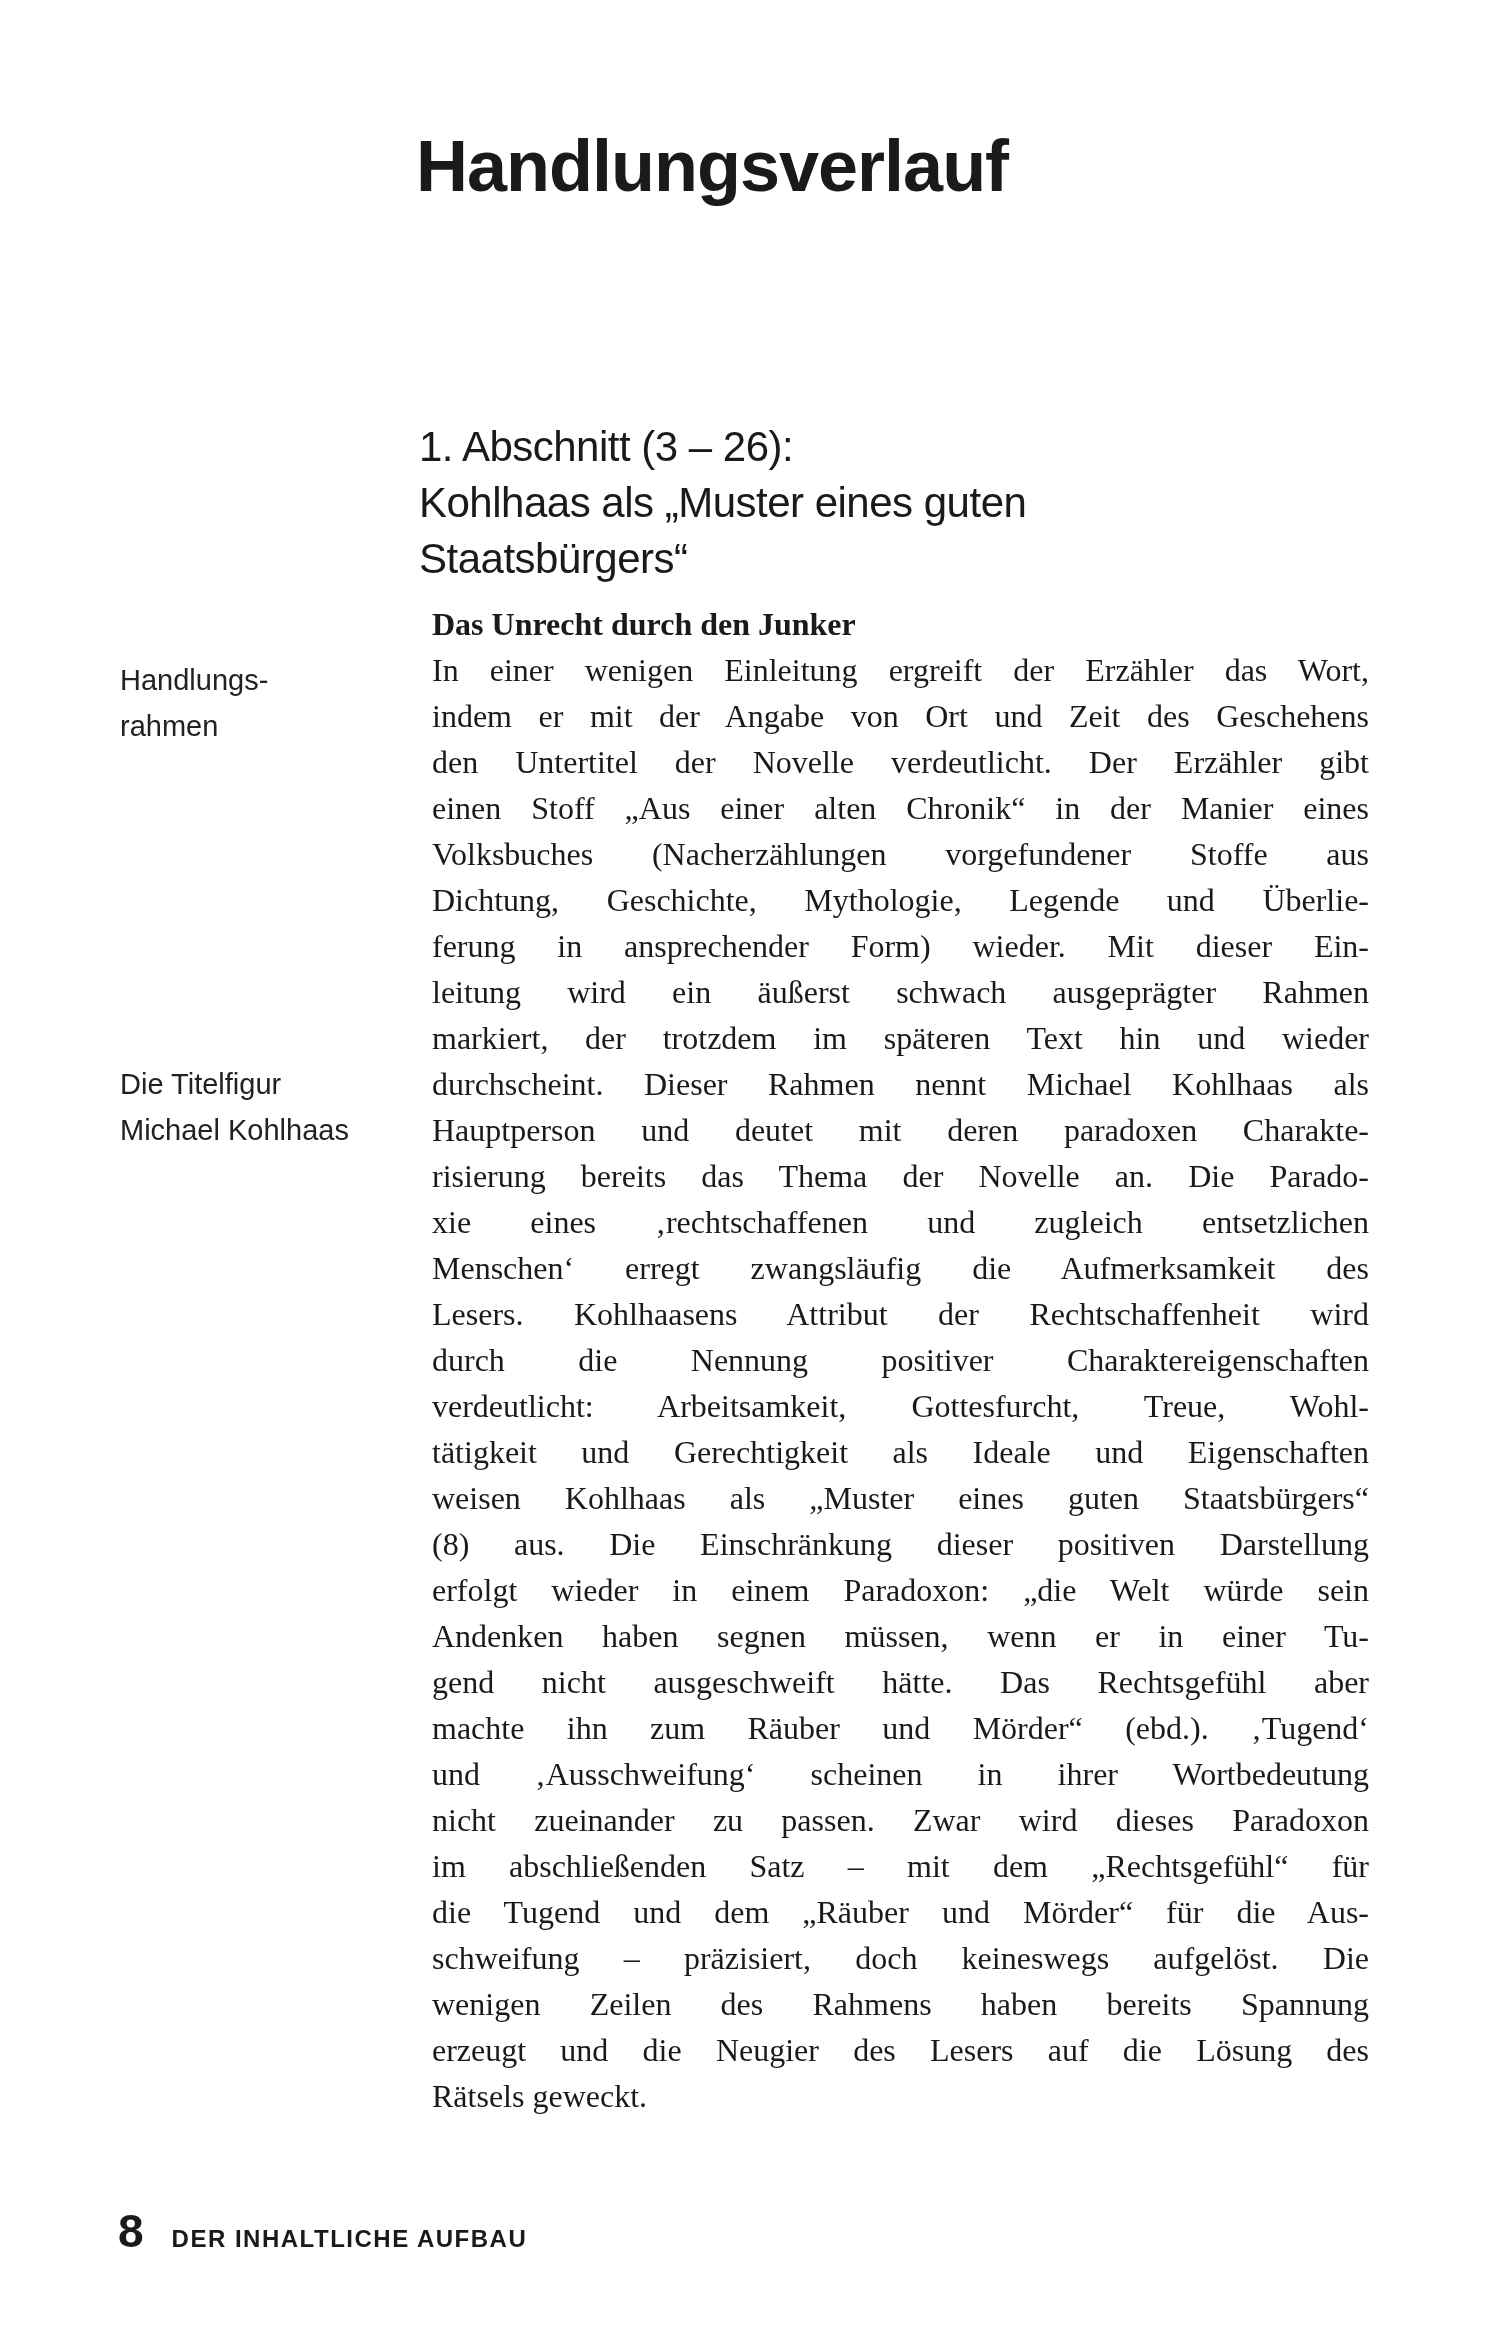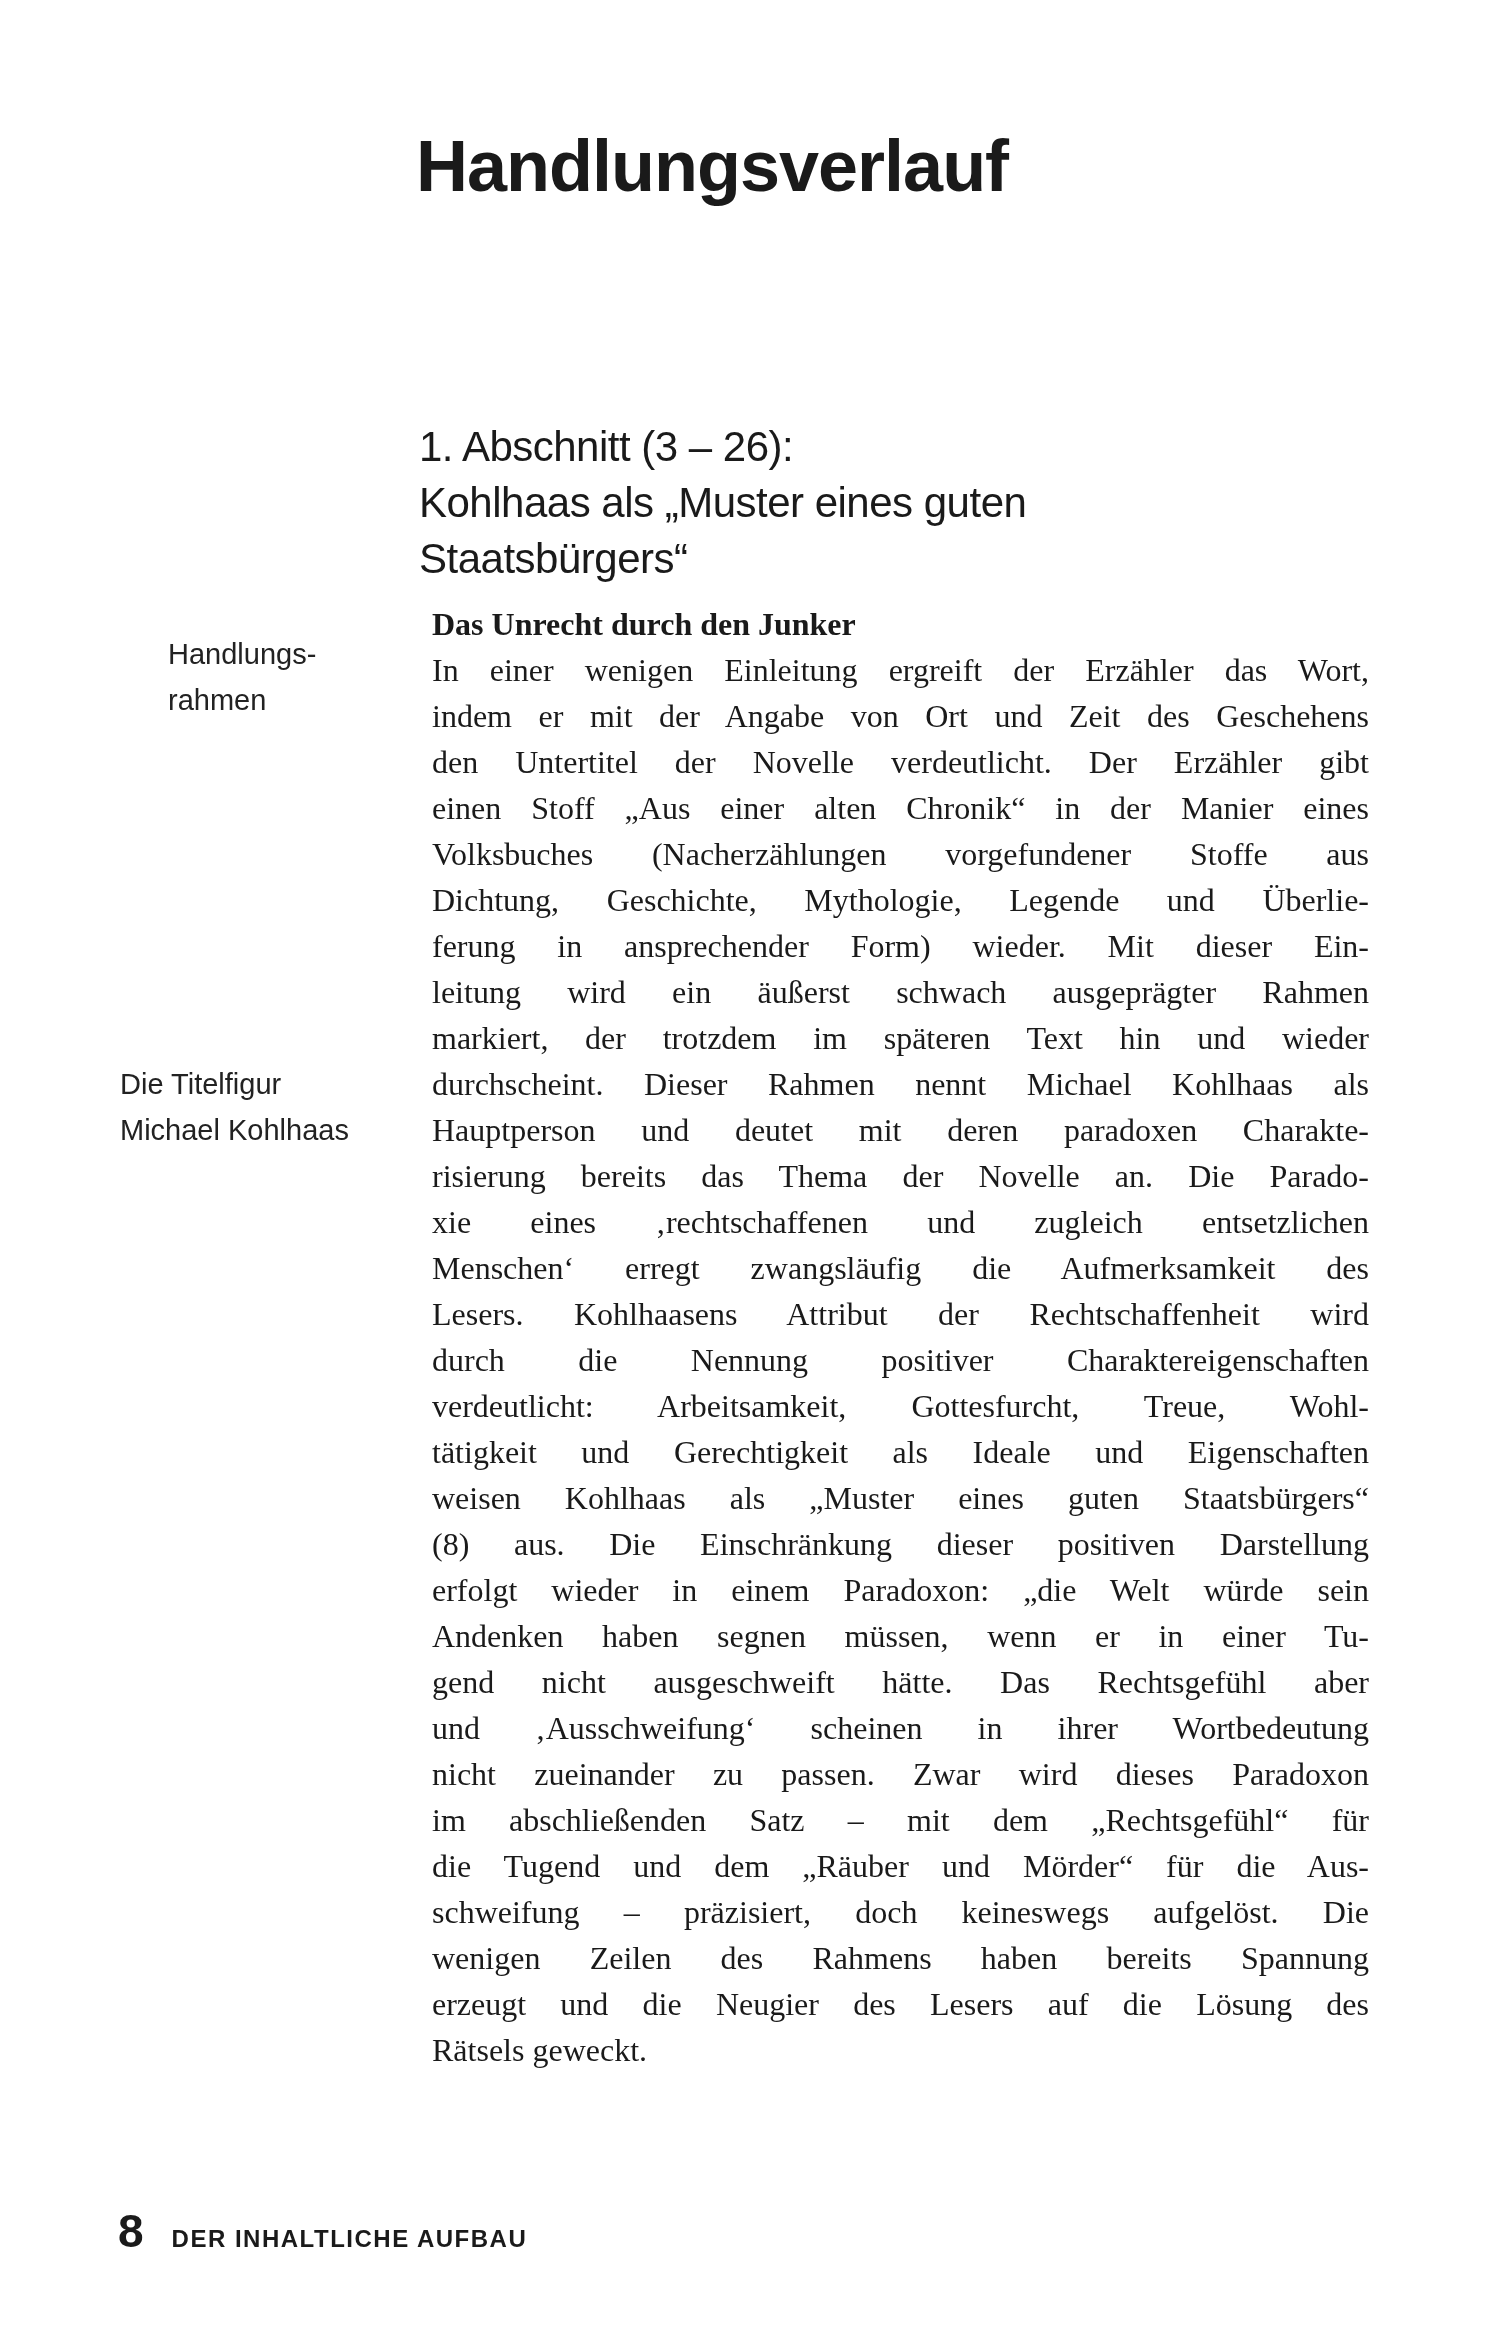--- a/index.html
+++ b/index.html
@@ -46,21 +46,21 @@
   .margin-note {
     position: absolute;
     left: 120px;
     width: 280px;
     font-family: "Liberation Sans", sans-serif;
     font-weight: 400;
     font-size: 29px;
     line-height: 46px;
     color: #222222;
   }
-  .note-1 { top: 631px; margin-left: 48px; }
+  .note-1 { top: 657px; }
   .note-2 { top: 1061px; }
   .mn-line { white-space: nowrap; }
 
   
   .body-block {
     position: absolute;
     left: 420px;
     top: 601px;
     width: 937px;
     font-size: 32px;
@@ -146,20 +146,21 @@
         <div class="b-line">Menschen‘ erregt zwangsläufig die Aufmerksamkeit des</div>
         <div class="b-line">Lesers. Kohlhaasens Attribut der Rechtschaffenheit wird</div>
         <div class="b-line">durch die Nennung positiver Charaktereigenschaften</div>
         <div class="b-line">verdeutlicht: Arbeitsamkeit, Gottesfurcht, Treue, Wohl-</div>
         <div class="b-line">tätigkeit und Gerechtigkeit als Ideale und Eigenschaften</div>
         <div class="b-line">weisen Kohlhaas als „Muster eines guten Staatsbürgers“</div>
         <div class="b-line">(8) aus. Die Einschränkung dieser positiven Darstellung</div>
         <div class="b-line">erfolgt wieder in einem Paradoxon: „die Welt würde sein</div>
         <div class="b-line">Andenken haben segnen müssen, wenn er in einer Tu-</div>
         <div class="b-line">gend nicht ausgeschweift hätte. Das Rechtsgefühl aber</div>
+        <div class="b-line">machte ihn zum Räuber und Mörder“ (ebd.). ‚Tugend‘</div>
         <div class="b-line">und ‚Ausschweifung‘ scheinen in ihrer Wortbedeutung</div>
         <div class="b-line">nicht zueinander zu passen. Zwar wird dieses Paradoxon</div>
         <div class="b-line">im abschließenden Satz – mit dem „Rechtsgefühl“ für</div>
         <div class="b-line">die Tugend und dem „Räuber und Mörder“ für die Aus-</div>
         <div class="b-line">schweifung – präzisiert, doch keineswegs aufgelöst. Die</div>
         <div class="b-line">wenigen Zeilen des Rahmens haben bereits Spannung</div>
         <div class="b-line">erzeugt und die Neugier des Lesers auf die Lösung des</div>
         <div class="b-line">Rätsels geweckt.</div>
       </div>
   </div>

